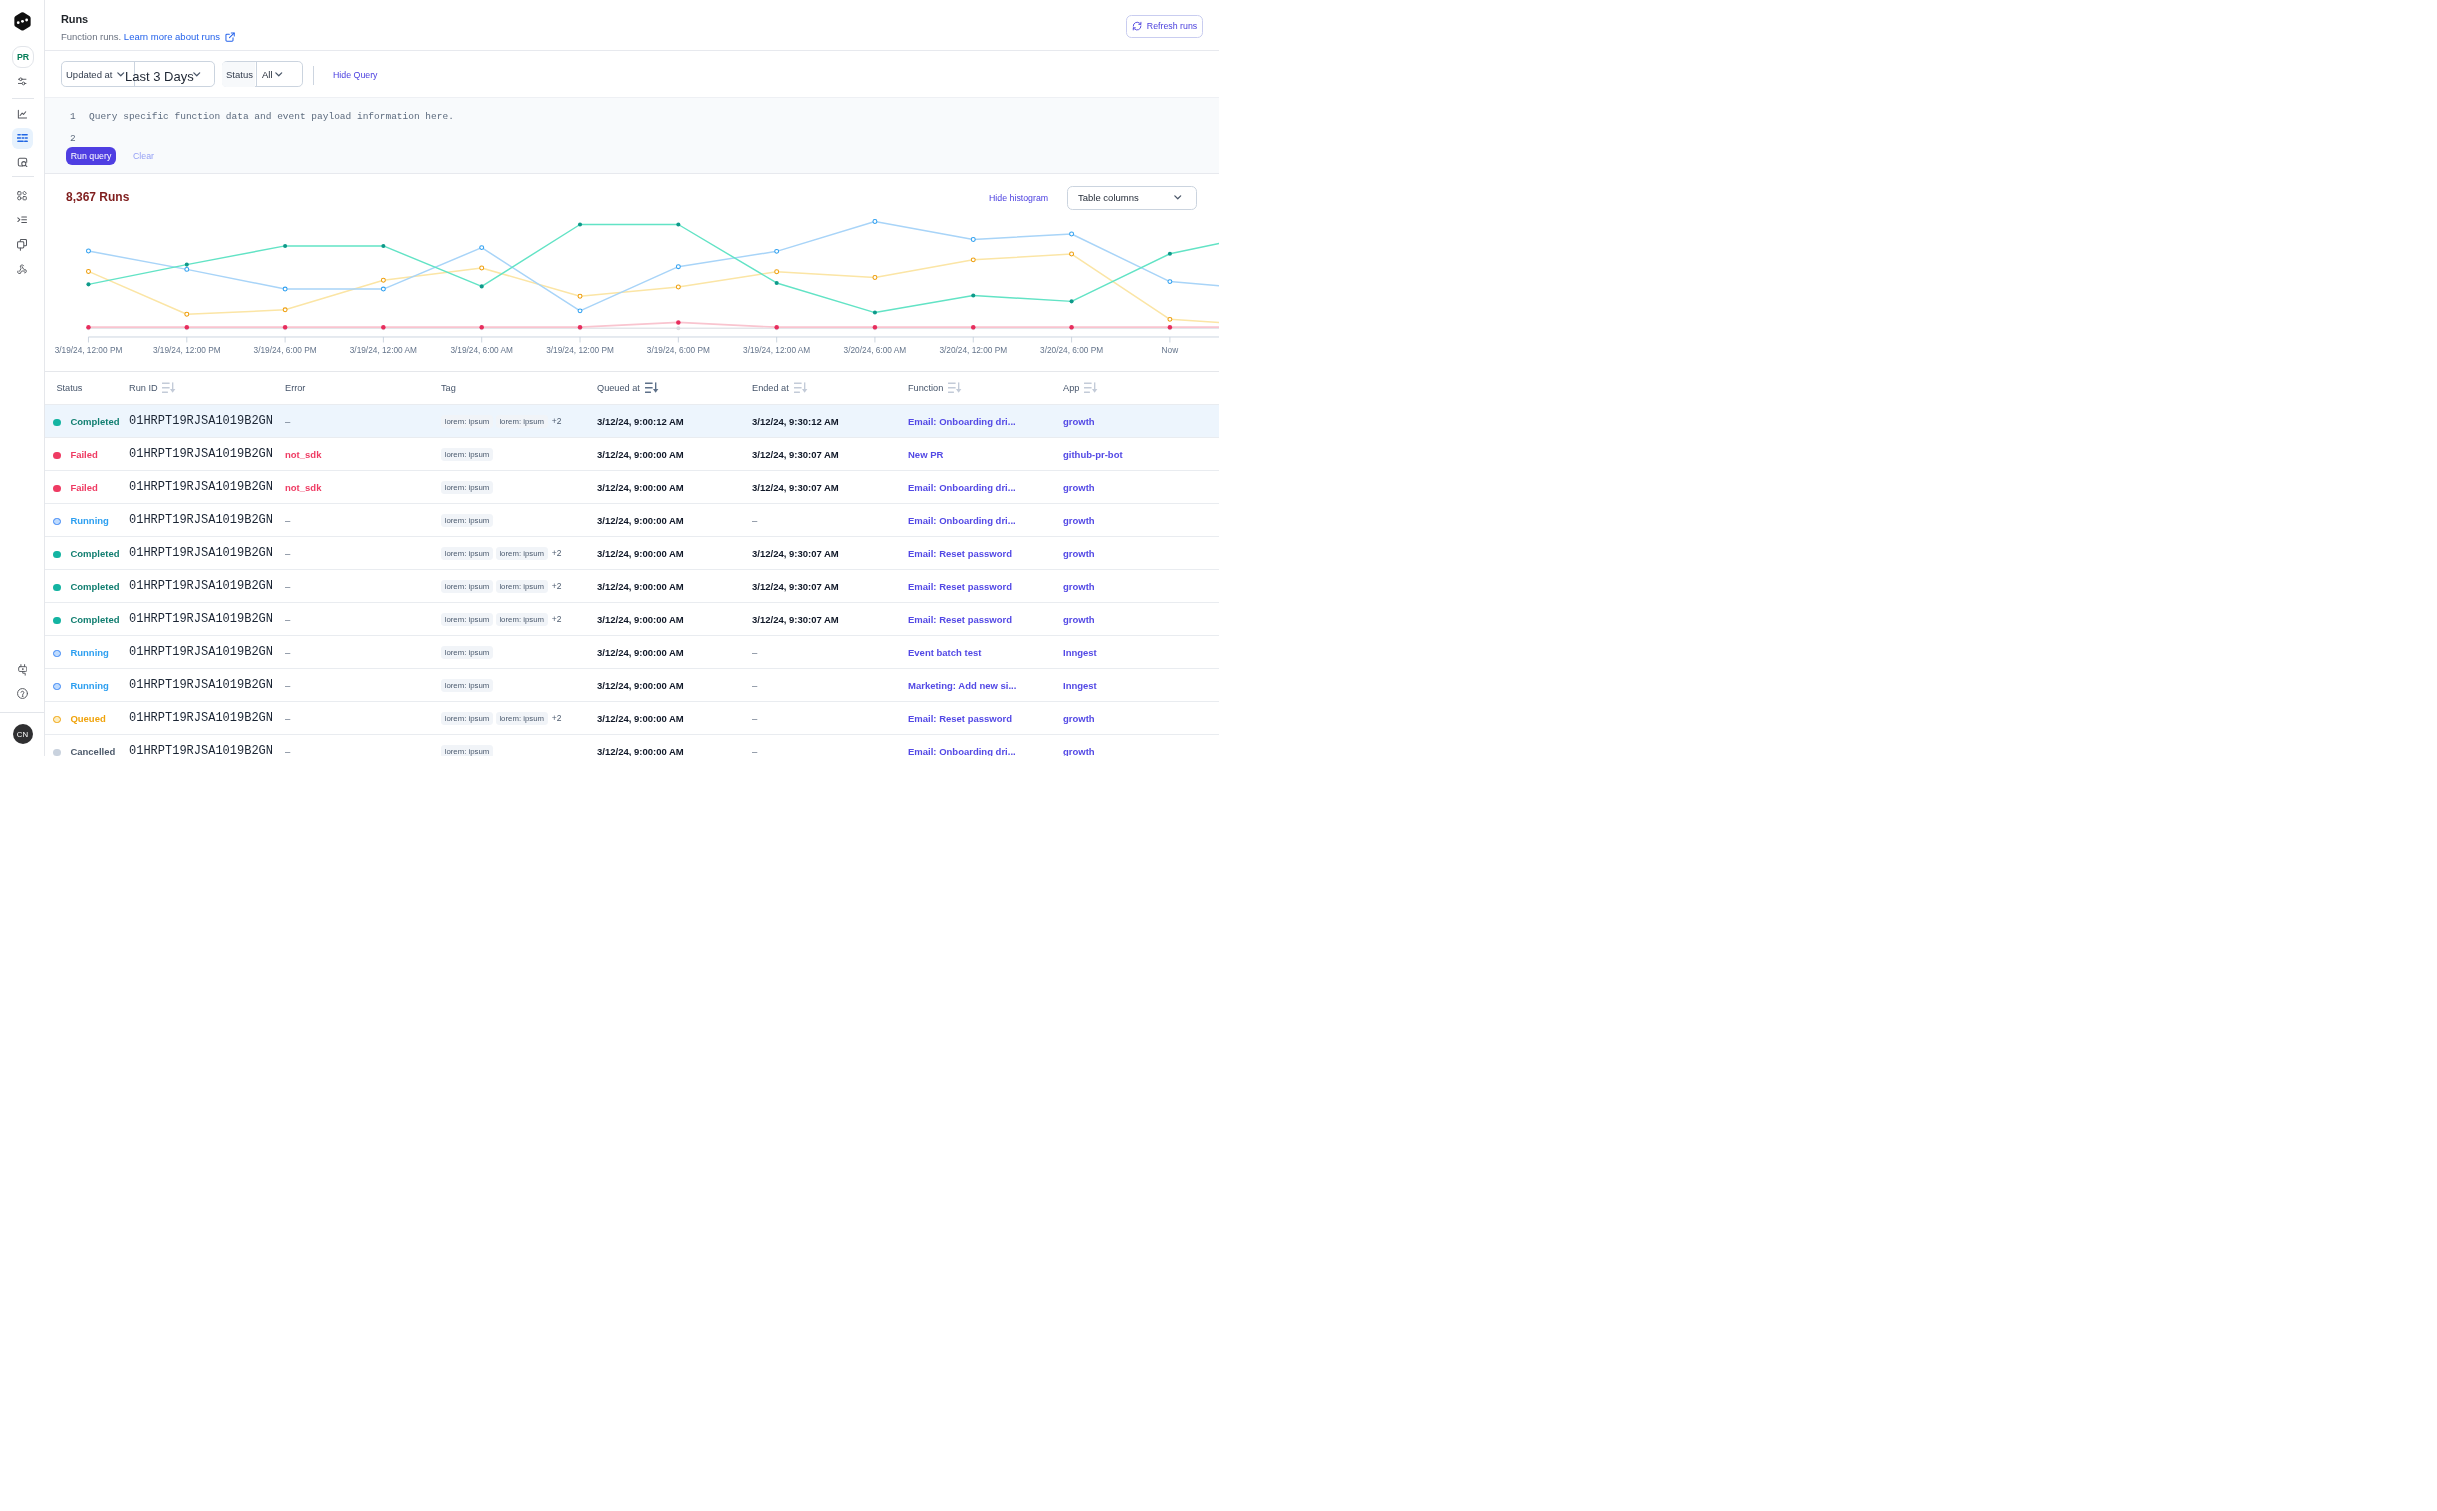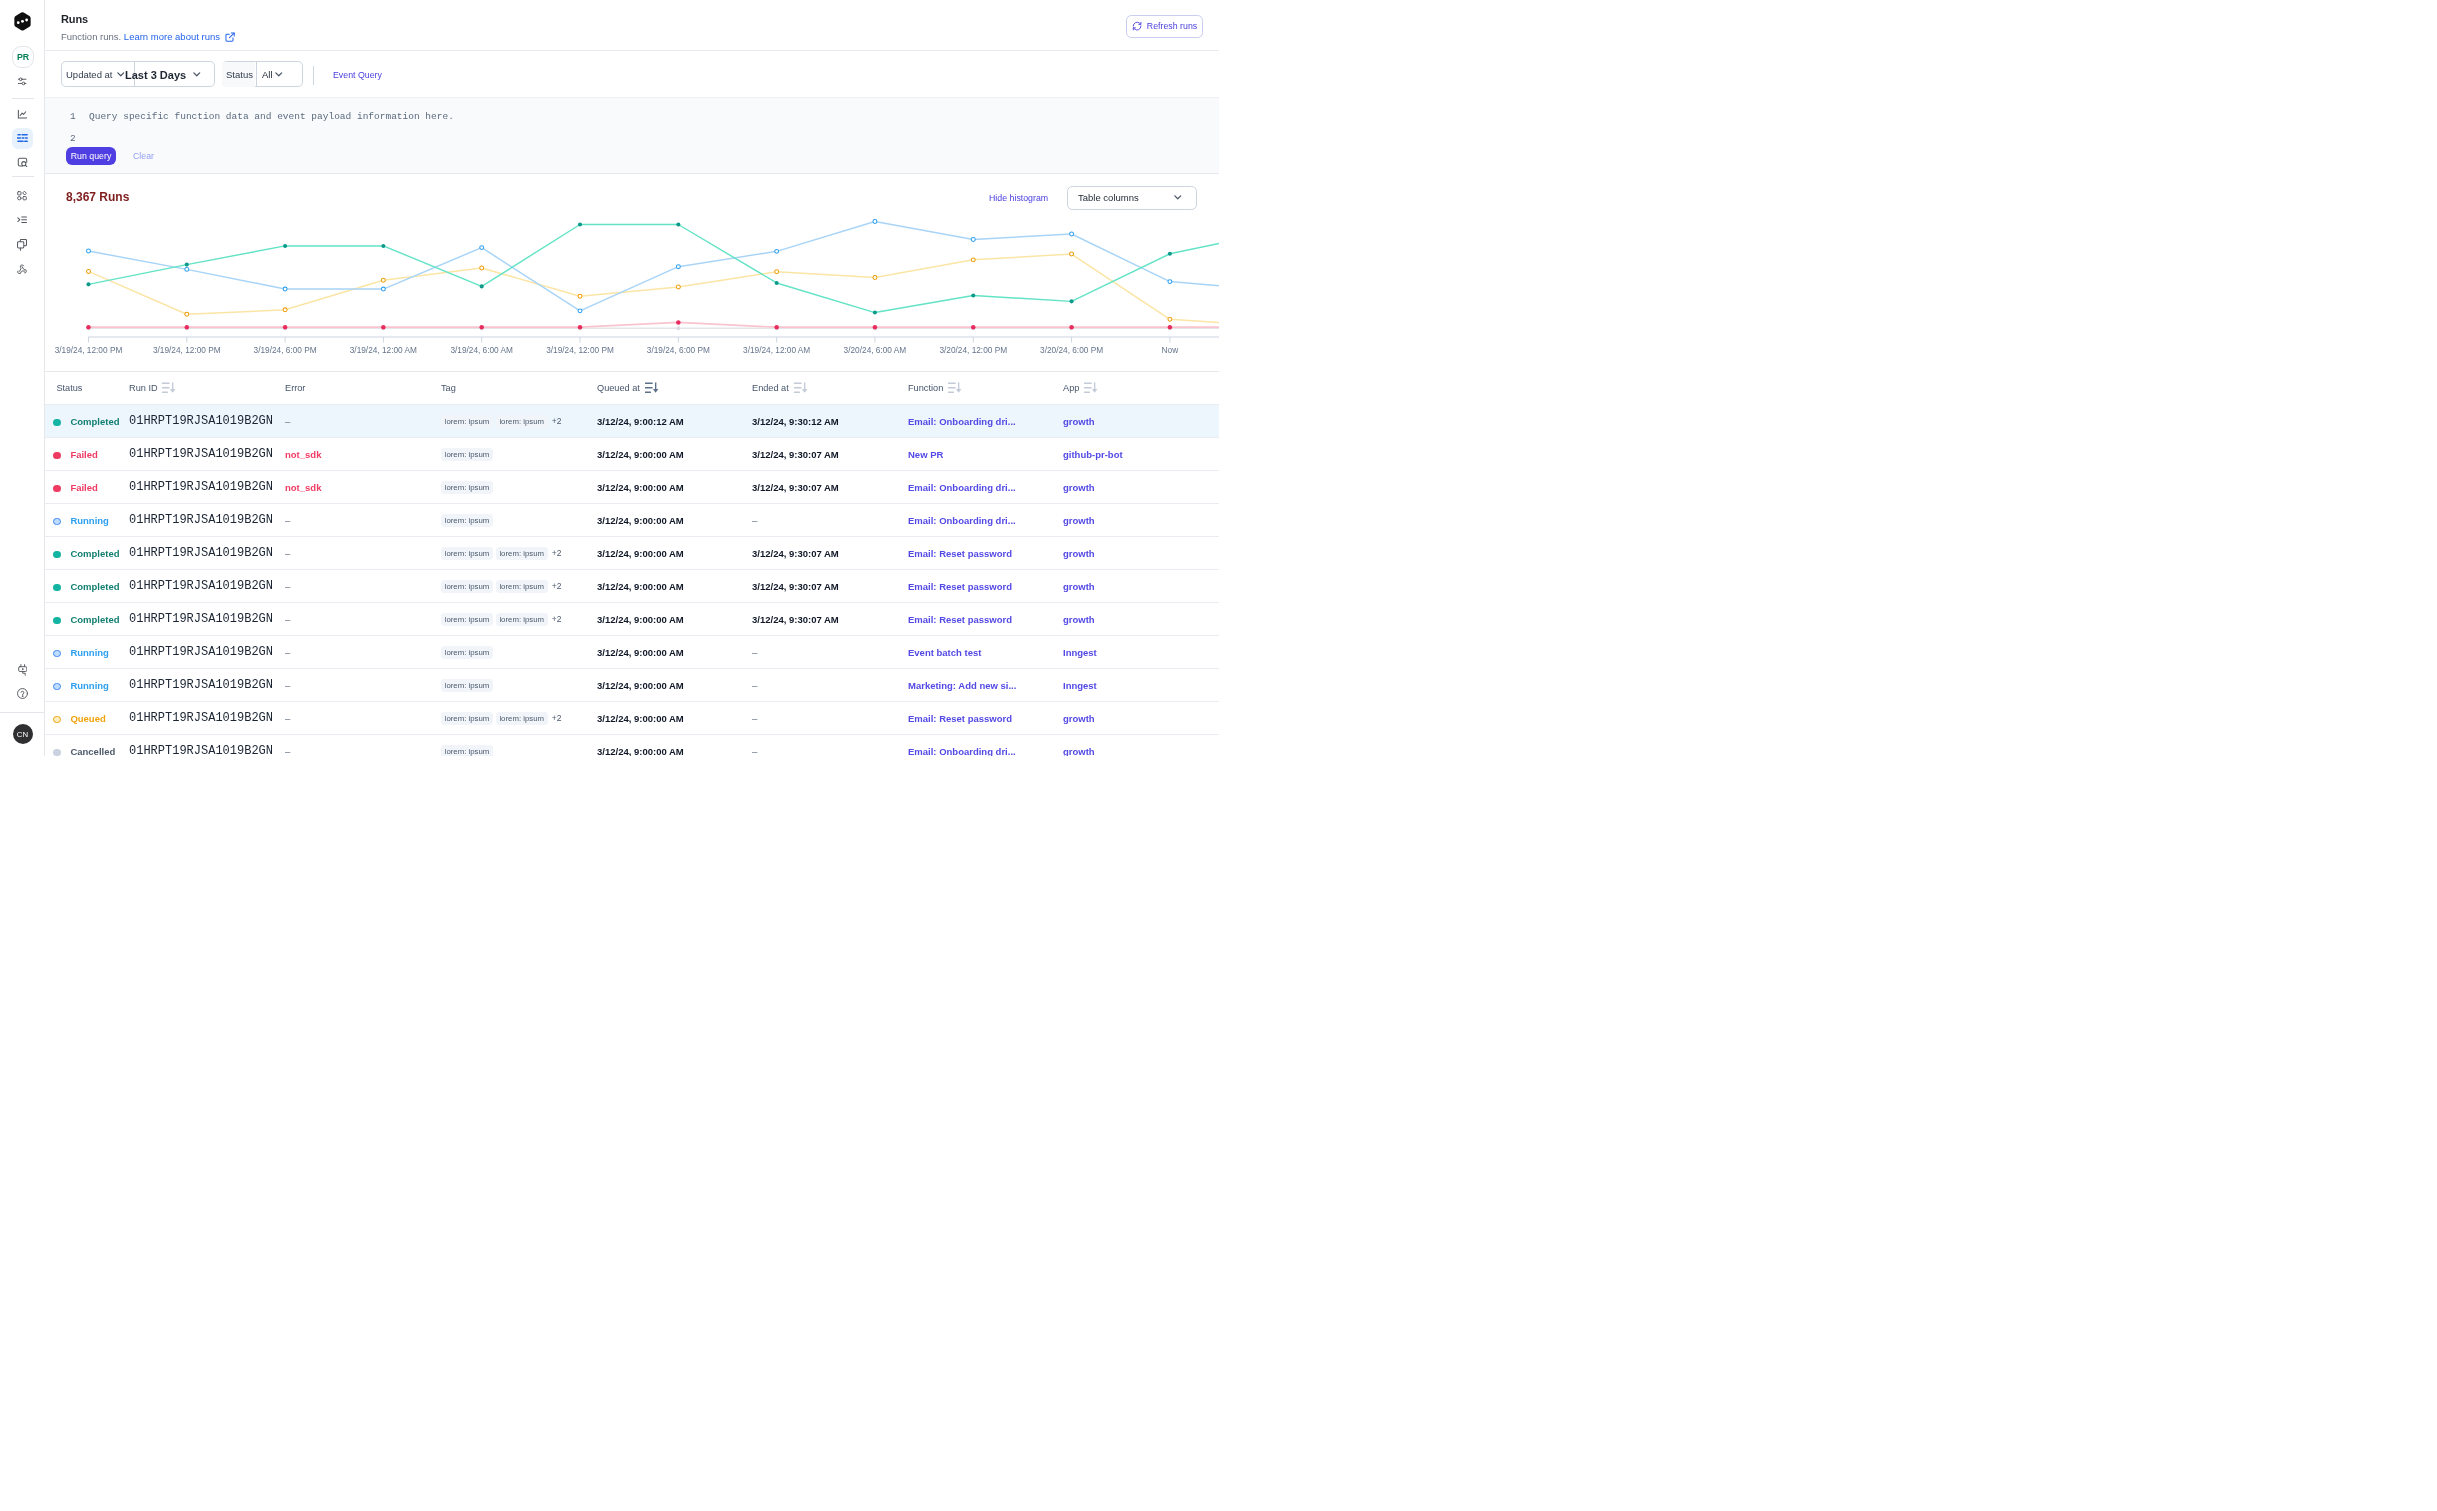--- a/index.html
+++ b/index.html
@@ -128,34 +128,34 @@
       <path d="M3 21v-5h5"></path>
     </svg>Refresh runs</div>
 <div style="position:absolute;left:45px;top:50px;right:0;border-top:0.7px solid #e7e9ee"></div>
 
 <div style="position:absolute;left:61px;top:61px;width:154px;height:26px;border:0.7px solid #cbd4df;border-radius:4.8px;box-sizing:border-box"></div>
 <div style="position:absolute;left:134px;top:61px;height:26px;border-left:0.7px solid #cbd4df"></div>
 <div style="position:absolute;left:66px;top:69px;font-size:9.5px;color:#323c4d">Updated at</div>
 <svg style="position:absolute;left:117px;top:72px" width="7.5" height="4.8" viewBox="0 0 11 7" fill="none" stroke="#4a5668" stroke-width="1.8" stroke-linecap="round" stroke-linejoin="round">
     <path d="m1.2 1.2 4.3 4.3 4.3-4.3"></path>
   </svg>
-<div style="position:absolute;left:125px;top:69px;font-size:11px;color:#1e2633;font-weight:700">Last 3 Days</div>
+<div style="position:absolute;left:125px;top:69px;font-size:13px;color:#1e2633;font-weight:400">Last 3 Days</div>
 <svg style="position:absolute;left:193px;top:72px" width="7.5" height="4.8" viewBox="0 0 11 7" fill="none" stroke="#4a5668" stroke-width="1.8" stroke-linecap="round" stroke-linejoin="round">
     <path d="m1.2 1.2 4.3 4.3 4.3-4.3"></path>
   </svg>
 <div style="position:absolute;left:222px;top:61px;width:81px;height:26px;border:0.7px solid #cbd4df;border-radius:4.8px;box-sizing:border-box"></div>
 <div style="position:absolute;left:222px;top:62px;width:33px;height:24.5px;background:#f7f9fb;border-radius:4.1px 0 0 4.1px"></div>
 <div style="position:absolute;left:256px;top:61px;height:26px;border-left:0.7px solid #cbd4df"></div>
 <div style="position:absolute;left:226px;top:69px;font-size:9.5px;color:#323c4d">Status</div>
 <div style="position:absolute;left:262px;top:69px;font-size:9.5px;color:#1e2633;font-weight:500">All</div>
 <svg style="position:absolute;left:275px;top:72px" width="7.5" height="4.8" viewBox="0 0 11 7" fill="none" stroke="#4a5668" stroke-width="1.8" stroke-linecap="round" stroke-linejoin="round">
     <path d="m1.2 1.2 4.3 4.3 4.3-4.3"></path>
   </svg>
 <div style="position:absolute;left:313px;top:66px;height:19px;border-left:0.7px solid #cdd5e0"></div>
-<div style="position:absolute;left:333px;top:70px;font-size:8.8px;color:#4c40e0">Event Query</div>
+<div style="position:absolute;left:333px;top:70px;font-size:8.8px;color:#4c40e0">Hide Query</div>
 
 <div style="position:absolute;left:45px;top:97px;right:0;height:77px;background:#f8fafc;border-top:0.7px solid #eef0f4;border-bottom:0.7px solid #e7e9ee;box-sizing:border-box"></div>
 <div class="mono" style="position:absolute;left:70px;top:111px;color:#5d6b7e">1</div>
 <div class="mono" style="position:absolute;left:89px;top:111px;color:#5d6b7e">Query specific function data and event payload information here.</div>
 <div class="mono" style="position:absolute;left:70px;top:133px;color:#5d6b7e">2</div>
 <div style="position:absolute;left:66px;top:147px;width:50px;height:17.7px;background:#4f3ee2;border-radius:6.1px;display:flex;align-items:center;justify-content:center;color:#fff;font-size:8.8px;font-weight:500">Run query</div>
 <div style="position:absolute;left:133px;top:151px;font-size:8.8px;color:#95a0f5">Clear</div>
 
 <div style="position:absolute;left:66px;top:190px;font-size:12px;font-weight:700;color:#7f1d1d">8,367 Runs</div>
 <div style="position:absolute;left:989px;top:193px;font-size:8.8px;color:#4c40e0">Hide histogram</div>

